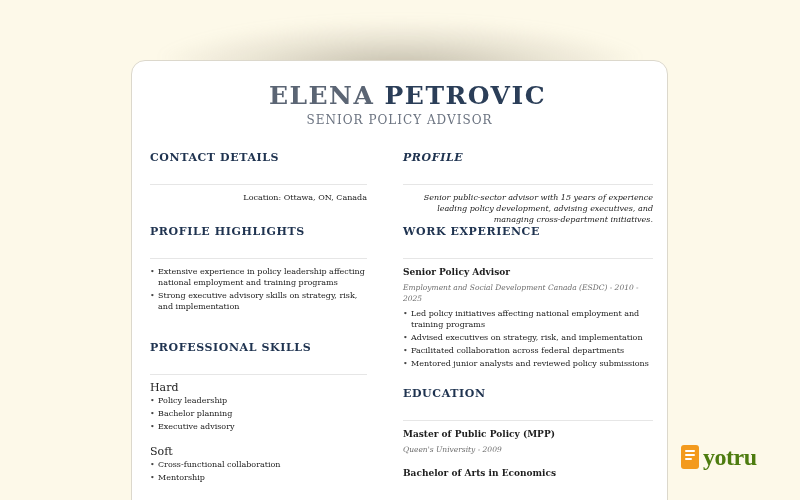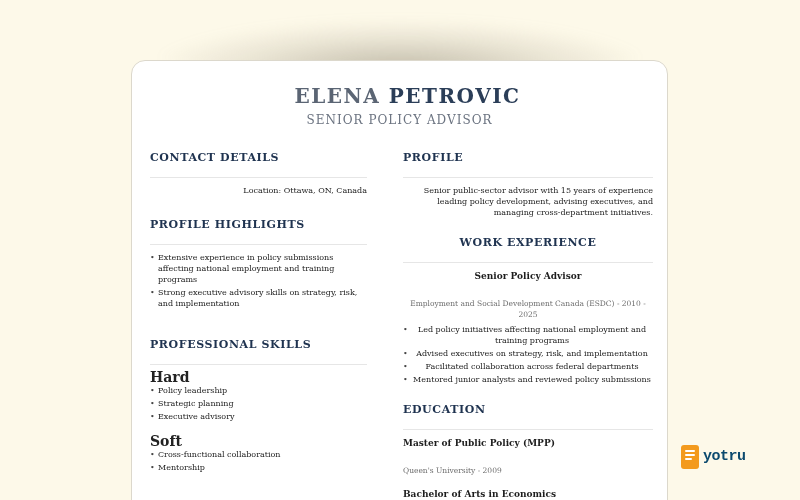--- a/index.html
+++ b/index.html
@@ -19,71 +19,71 @@
       position: absolute; left: 131px; top: 60px; width: 537px; height: 460px;
       background: #ffffff;
       border: 1px solid #dcd8cc;
       border-radius: 14px;
       box-sizing: border-box;
     }
     .name {
       position: absolute; left: 16px; right: 0; top: 20px;
       text-align: center;
       font-family: "DejaVu Serif", serif;
-      font-size: 20px; font-weight: bold; letter-spacing: 1.5px;
+      font-size: 25px; font-weight: bold; letter-spacing: 1.5px;
       line-height: 30px;
     }
     .name .first { color: #5b6574; }
     .name .last { color: #2b3e58; }
     .subtitle {
       position: absolute; left: 0; right: 0; top: 52px;
       text-align: center;
       font-family: "DejaVu Serif", serif;
       font-size: 12px; color: #6b7380; letter-spacing: 1px;
     }
     .col { position: absolute; top: 90px; }
     .col-left { left: 18px; width: 217px; }
     .col-right { left: 271px; width: 250px; }
     .section { margin-bottom: 0; }
     .sec-title {
       font-family: "DejaVu Serif", serif;
       font-size: 11px; font-weight: bold; color: #1f3350;
       letter-spacing: 0.6px;
-      padding-bottom: 13px;
+      padding-bottom: 20px;
       border-bottom: 1px solid #e6e6e6;
       margin-bottom: 7px;
     }
     .text {
       font-size: 8px; line-height: 11px; color: #222; text-align: right;
     }
     .bullets { list-style: none; margin: 0; padding: 0; }
     .bullets li {
       font-size: 8px; line-height: 11px; color: #222;
       padding-left: 8px; position: relative; margin-bottom: 2px;
     }
     .bullets li::before {
       content: "•"; position: absolute; left: 0; top: 0; color: #444;
     }
-    .sub-label { font-size: 14px; font-weight: bold; color: #222; margin-bottom: 2px; line-height: 11px; }
+    .sub-label { font-size: 11px; font-weight: normal; color: #222; margin-bottom: 2px; line-height: 11px; }
     .job-title, .degree { font-size: 9px; font-weight: bold; color: #1d1d1d; line-height: 12px; }
-    .meta { font-size: 7.5px; color: #6e6e6e; line-height: 11px; margin-top: 16px; margin-bottom: 4px; }
+    .meta { font-size: 7.5px; color: #6e6e6e; line-height: 11px; margin-top: 4px; margin-bottom: 4px; font-style: italic; }
     .logo {
       position: absolute; left: 681px; top: 443px; height: 28px;
       display: flex; align-items: center; gap: 4px;
     }
     .logo-icon {
       width: 18px; height: 24px; background: #f39a1d; border-radius: 3px;
       position: relative;
     }
     .logo-icon span {
       position: absolute; left: 4px; height: 2px; background: #fff; border-radius: 1px;
     }
     .logo-text {
-      font-family: Liberation Mono, monospace; font-weight: bold;
-      font-size: 15px; color: #0c4a6e; letter-spacing: -0.5px; line-height: 24px;
+      font-family: Liberation Serif, serif; font-weight: bold;
+      font-size: 24px; color: #4d7c0f; letter-spacing: -0.5px; line-height: 24px;
     }
   </style>
 </head>
 <body>
 
 <div class="shadow"></div>
 
 <div class="card">
   <div class="name">
     <span class="first">ELENA</span>
@@ -93,48 +93,48 @@
 
   <div class="col col-left">
     <div class="section" style="margin-bottom:22px;">
       <div class="sec-title">CONTACT DETAILS</div>
       <div class="text">Location: Ottawa, ON, Canada</div>
     </div>
 
     <div class="section" style="margin-bottom:29px;">
       <div class="sec-title">PROFILE HIGHLIGHTS</div>
       <ul class="bullets">
-        <li>Extensive experience in policy submissions affecting national employment and training programs</li>
+        <li>Extensive experience in policy leadership affecting national employment and training programs</li>
         <li>Strong executive advisory skills on strategy, risk, and implementation</li>
       </ul>
     </div>
 
     <div class="section">
       <div class="sec-title">PROFESSIONAL SKILLS</div>
       <div class="sub-label">Hard</div>
       <ul class="bullets" style="margin-bottom:14px;">
         <li>Policy leadership</li>
-        <li>Strategic planning</li>
+        <li>Bachelor planning</li>
         <li>Executive advisory</li>
       </ul>
       <div class="sub-label">Soft</div>
       <ul class="bullets">
         <li>Cross-functional collaboration</li>
         <li>Mentorship</li>
       </ul>
     </div>
   </div>
 
   <div class="col col-right">
-    <div class="section" style="margin-bottom:18px;">
+    <div class="section" style="font-style:italic;">
       <div class="sec-title">PROFILE</div>
       <div class="text">Senior public-sector advisor with 15 years of experience leading policy development, advising executives, and managing cross-department initiatives.</div>
     </div>
 
-    <div class="section" style="margin-bottom:18px;text-align:center;">
+    <div class="section" style="margin-bottom:18px;">
       <div class="sec-title">WORK EXPERIENCE</div>
       <div class="job-title">Senior Policy Advisor</div>
       <div class="meta">Employment and Social Development Canada (ESDC) - 2010 - 2025</div>
       <ul class="bullets">
         <li>Led policy initiatives affecting national employment and training programs</li>
         <li>Advised executives on strategy, risk, and implementation</li>
         <li>Facilitated collaboration across federal departments</li>
         <li>Mentored junior analysts and reviewed policy submissions</li>
       </ul>
     </div>

